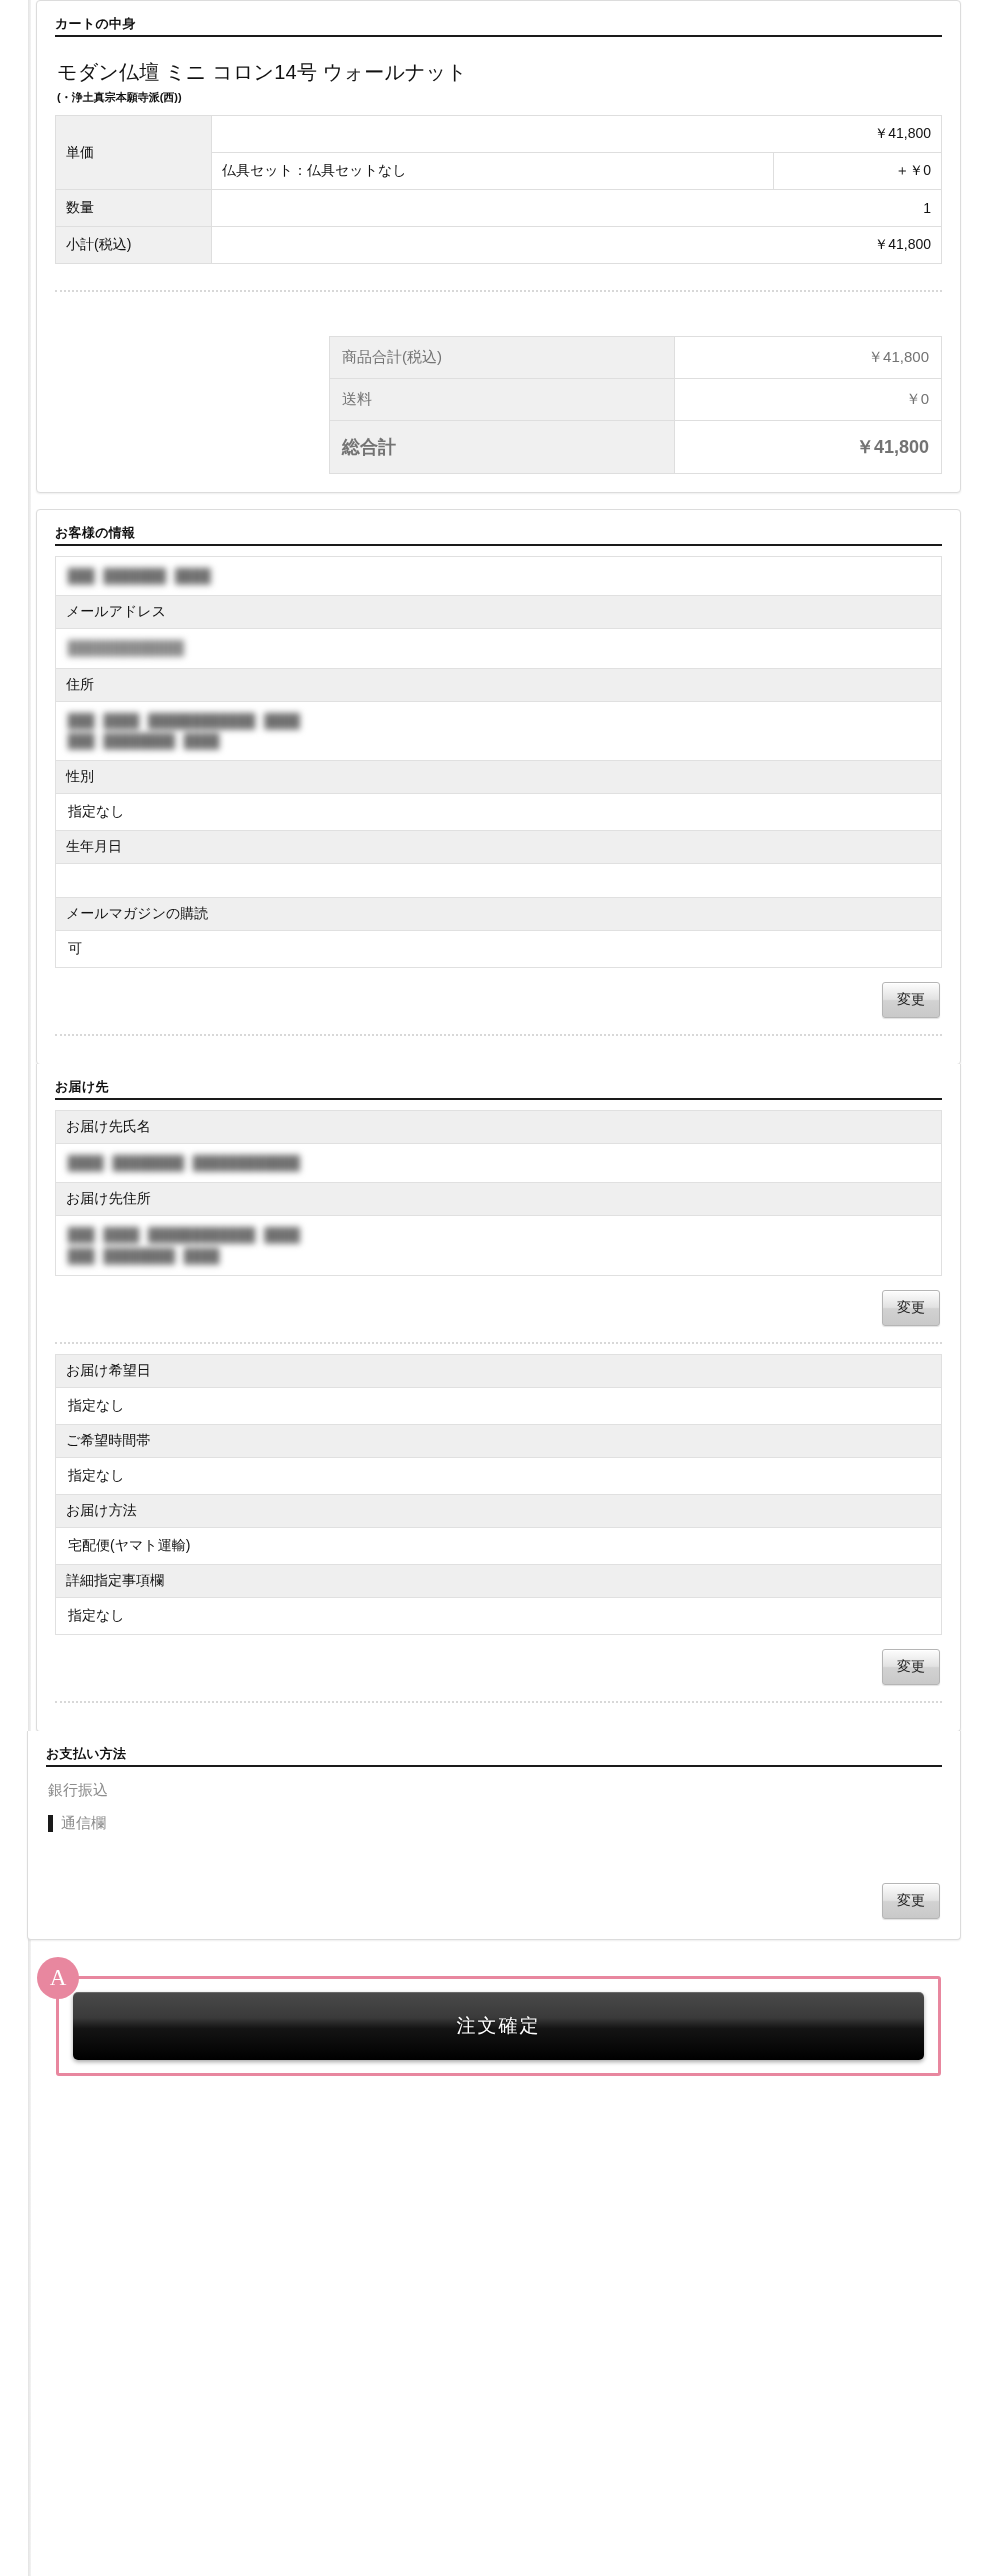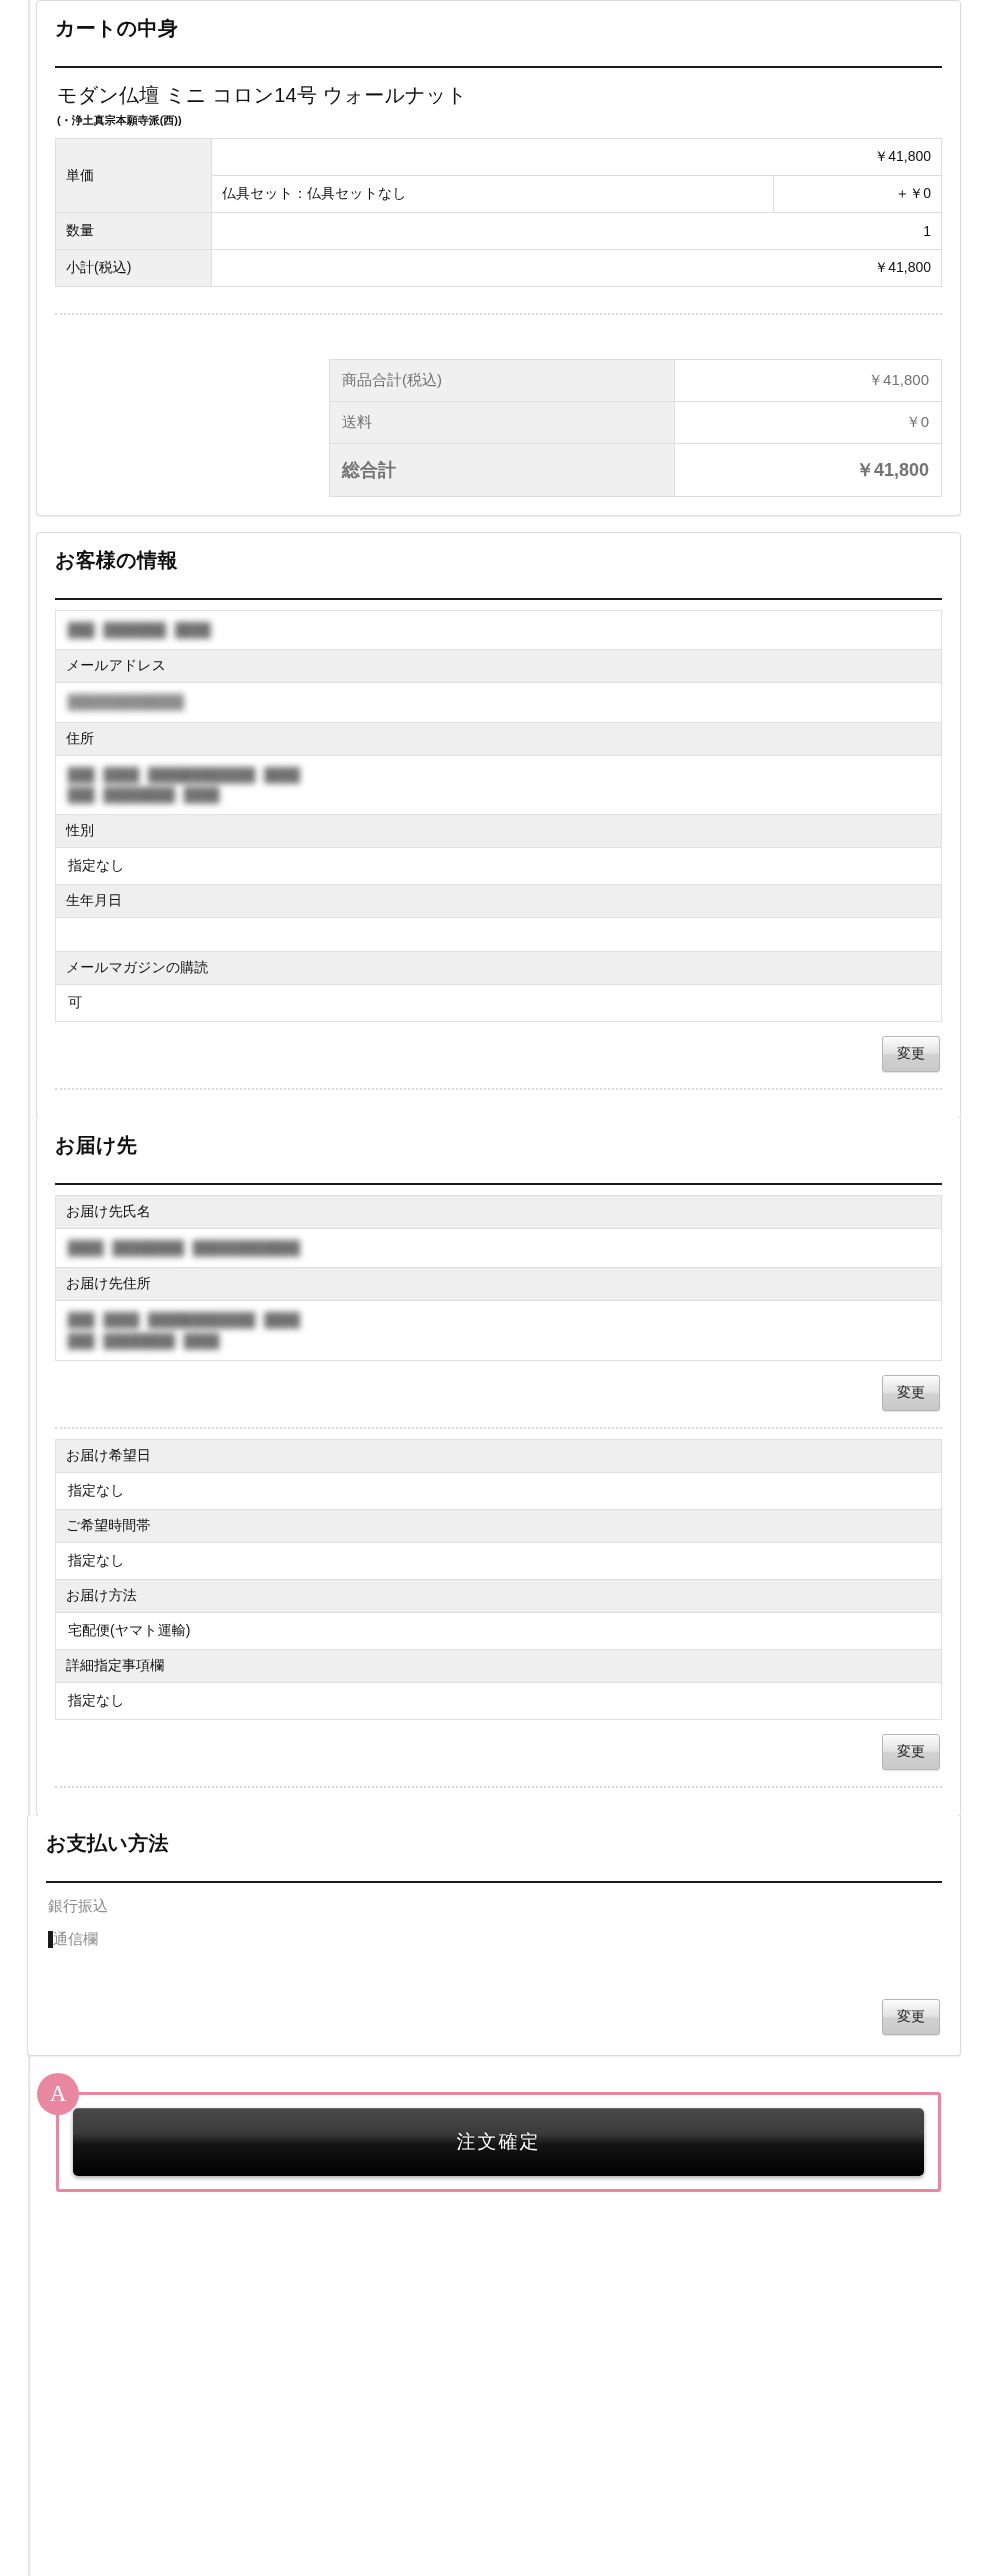--- a/index.html
+++ b/index.html
@@ -31,33 +31,33 @@
     margin: 0 28px 0 36px;
     background: #fff;
     border: 1px solid #dcdcdc;
     border-radius: 4px;
     box-shadow: 0 1px 2px rgba(0,0,0,0.07);
     padding: 14px 18px 18px 18px;
   }
   .panel + .panel { margin-top: 16px; }
 
   .sec-title {
-    font-size: 20px;
+    font-size: 13px;
     font-weight: bold;
     color: #111;
-    padding-bottom: 24px;
+    padding-bottom: 2px;
     border-bottom: 2px solid #1a1a1a;
     letter-spacing: 0.3px;
   }
 
   
   .prod-name {
     font-size: 20px;
     color: #111;
-    padding: 14px 2px 2px 2px;
+    padding: 22px 2px 2px 2px;
     letter-spacing: 0.2px;
   }
   .prod-sub {
     font-size: 11px;
     color: #111;
     padding: 2px 2px 10px 2px;
     font-weight: bold;
   }
 
   table.grid { width: 100%; border-collapse: collapse; }
@@ -153,20 +153,21 @@
 
   
   .pay-method {
     font-size: 15px;
     color: #8d8d8d;
     padding: 14px 2px 6px 2px;
   }
   .memo-line {
     display: flex;
     align-items: center;
+    gap: 8px;
     padding: 8px 2px 2px 2px;
   }
   .memo-bar {
     display: inline-block;
     width: 5px;
     height: 17px;
     background: #1a1a1a;
   }
   .memo-label { font-size: 15px; color: #8d8d8d; }
   .memo-space { height: 34px; }

